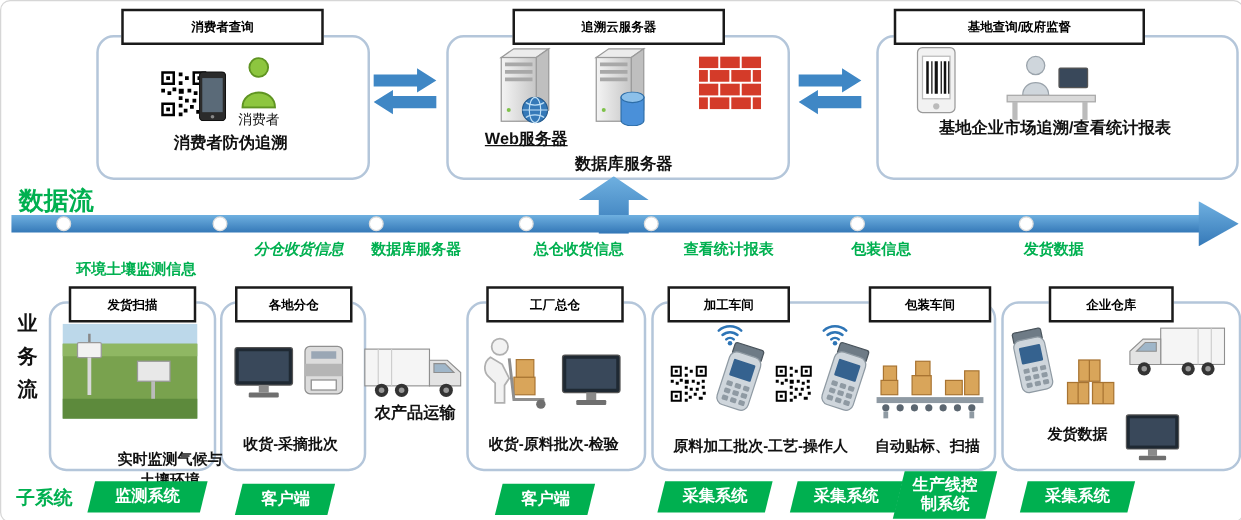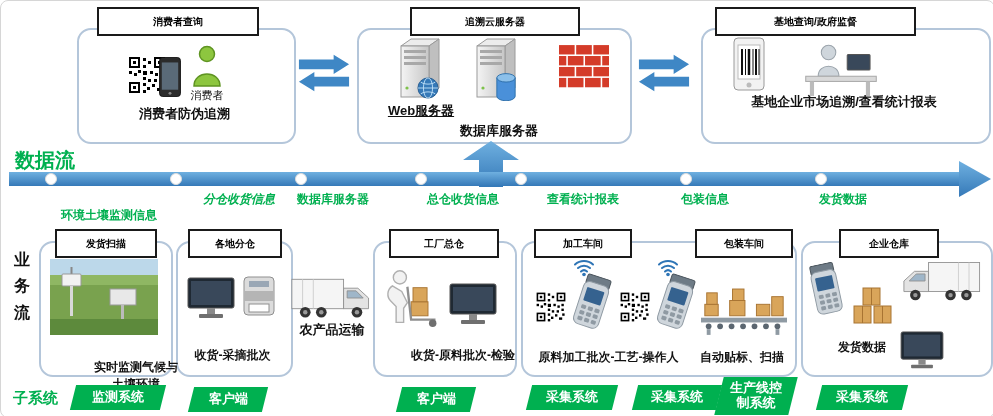--- a/index.html
+++ b/index.html
@@ -426,21 +426,21 @@
   <div class="caption cap13" style="left:282px;top:320px;width:98px;">
     <span>农产品运输</span>
   </div>
 
   <svg class="abs icon" style="left:382px;top:266px;width:60px;height:62px;">
       <use href="#worker"></use>
     </svg>
   <svg class="abs icon" style="left:448px;top:282px;width:48px;height:44px;">
       <use href="#monitor"></use>
     </svg>
-  <div class="caption" style="left:374px;top:346px;width:136px;padding-left:20px;">
+  <div class="caption" style="left:374px;top:346px;width:136px;">
     <span>收货-原料批次-检验</span>
   </div>
 
   <svg class="abs icon" style="left:534px;top:290px;width:32px;height:32px;">
       <use href="#qr"></use>
     </svg>
   <svg class="abs icon" style="left:570px;top:258px;width:26px;height:18px;">
       <use href="#wifi"></use>
     </svg>
   <svg class="abs icon" style="left:576px;top:274px;width:30px;height:54px;transform:rotate(18deg);">

